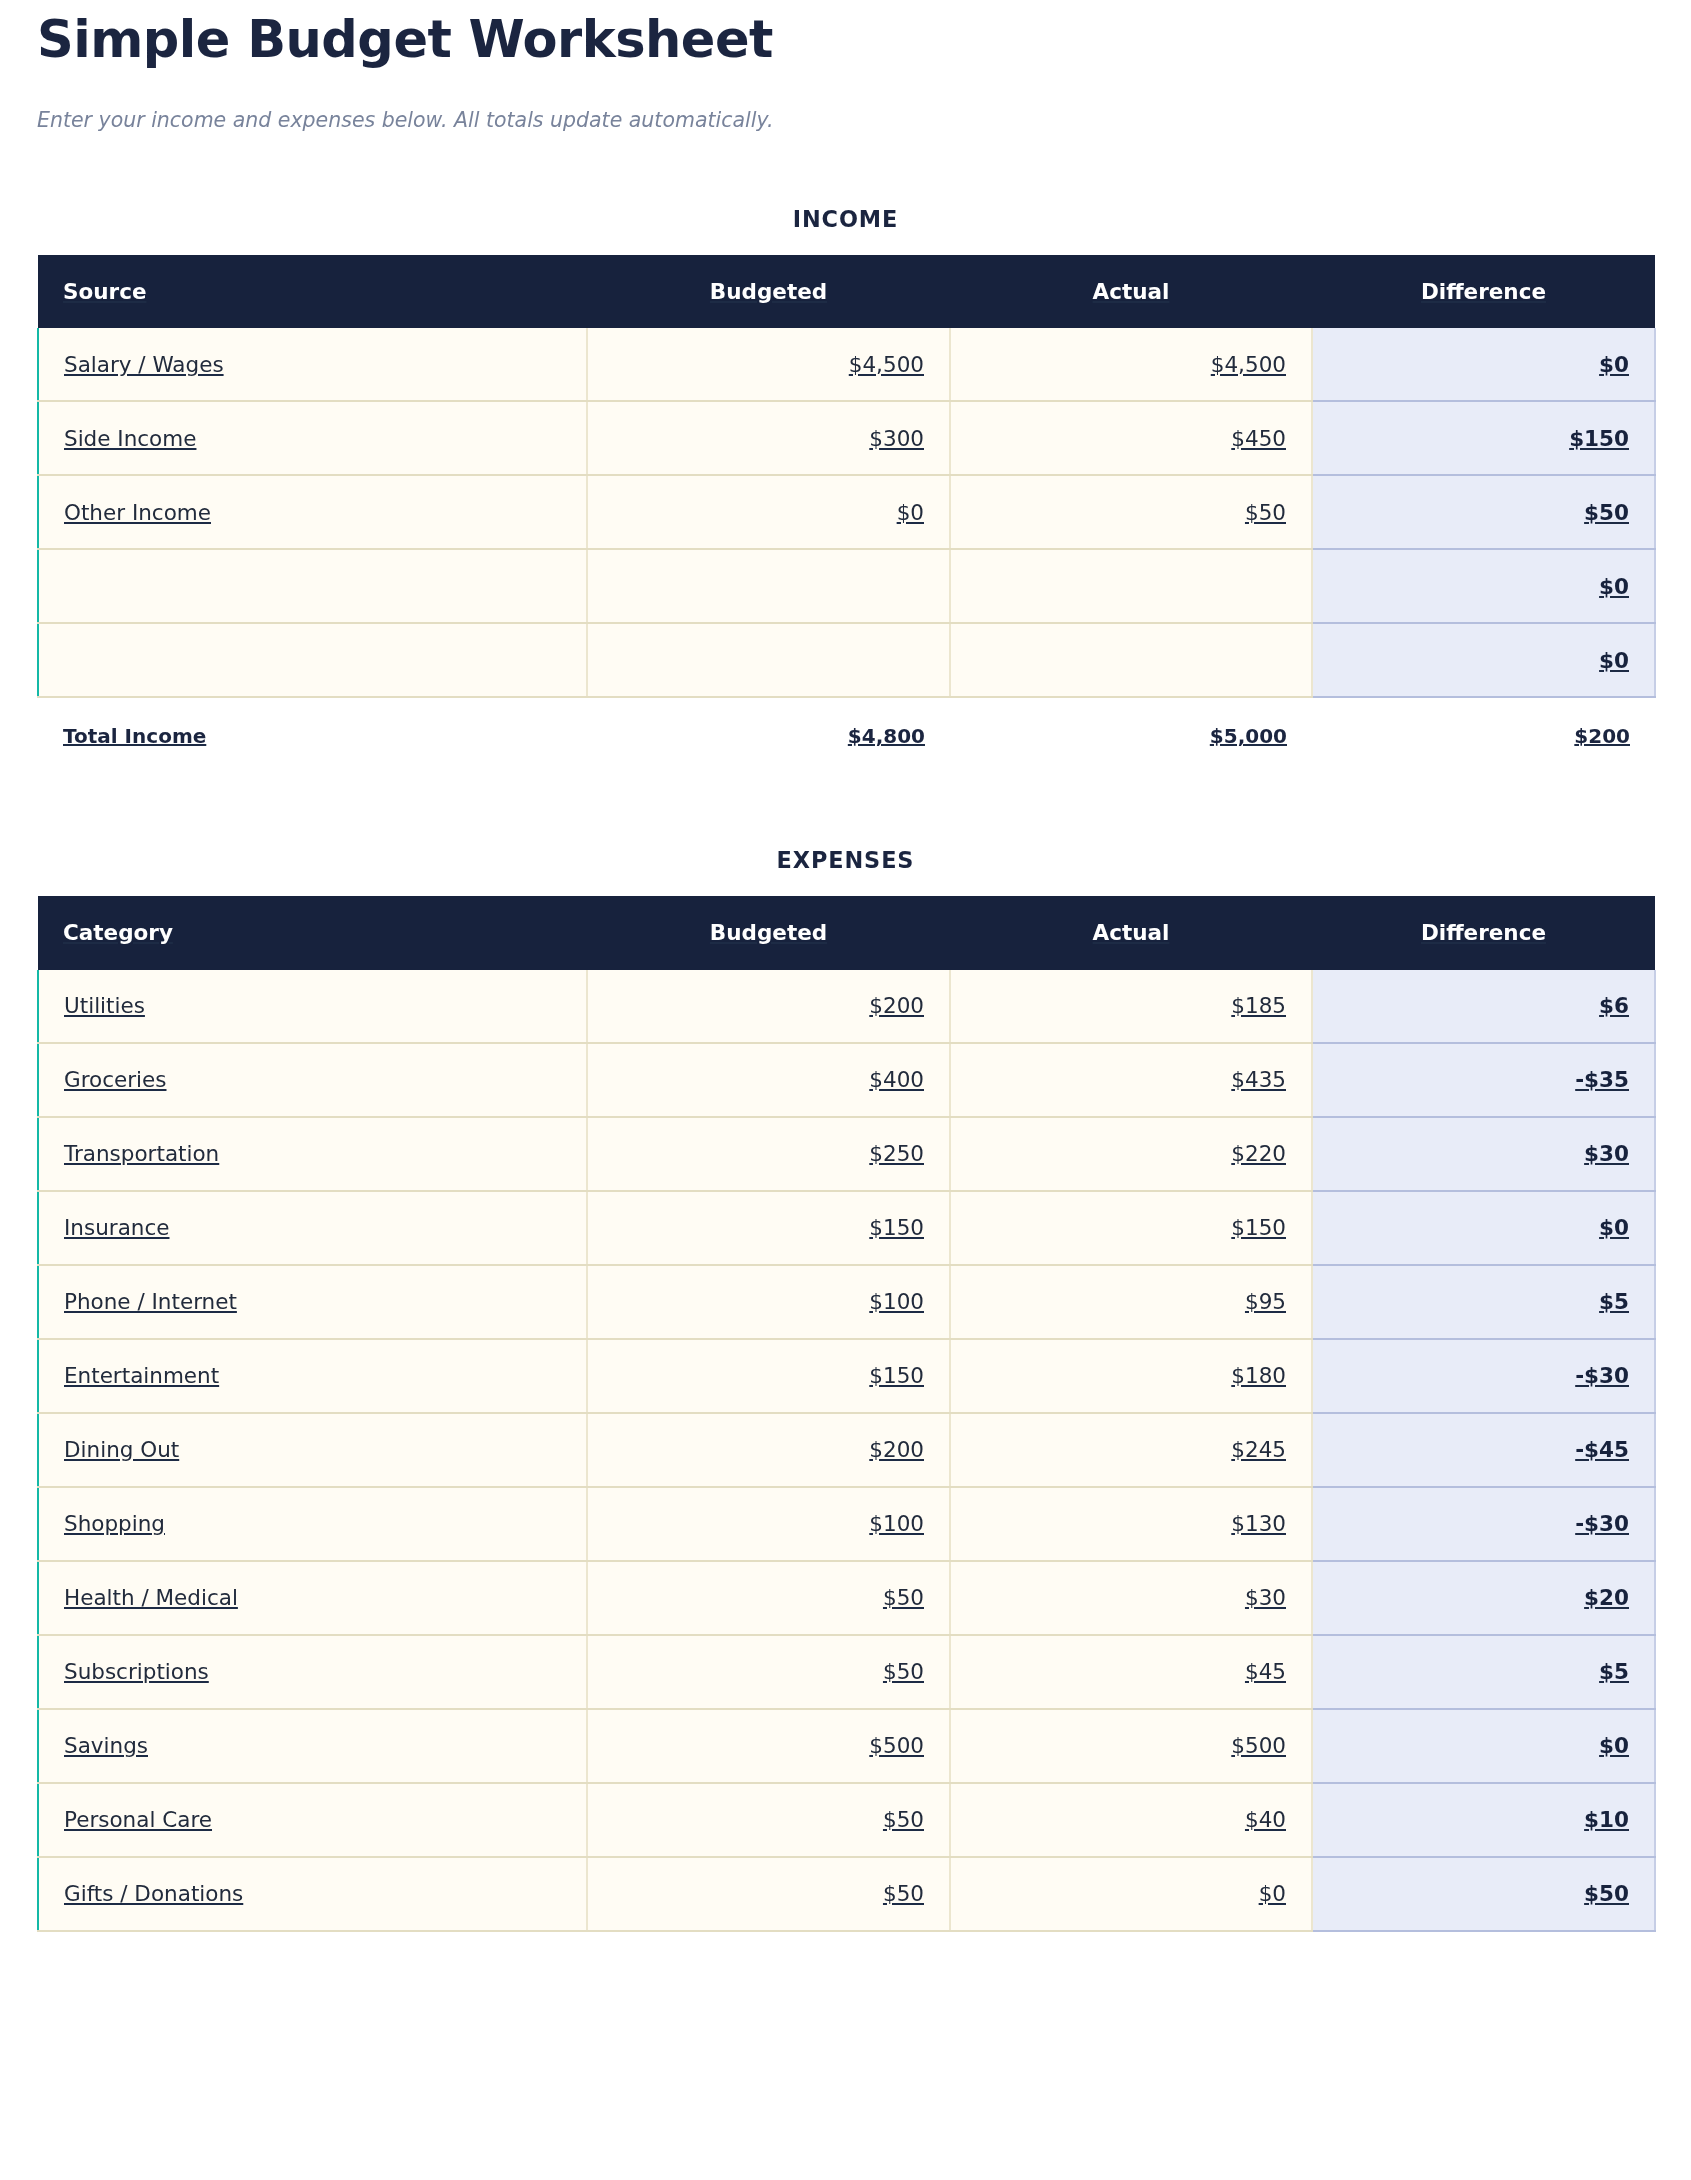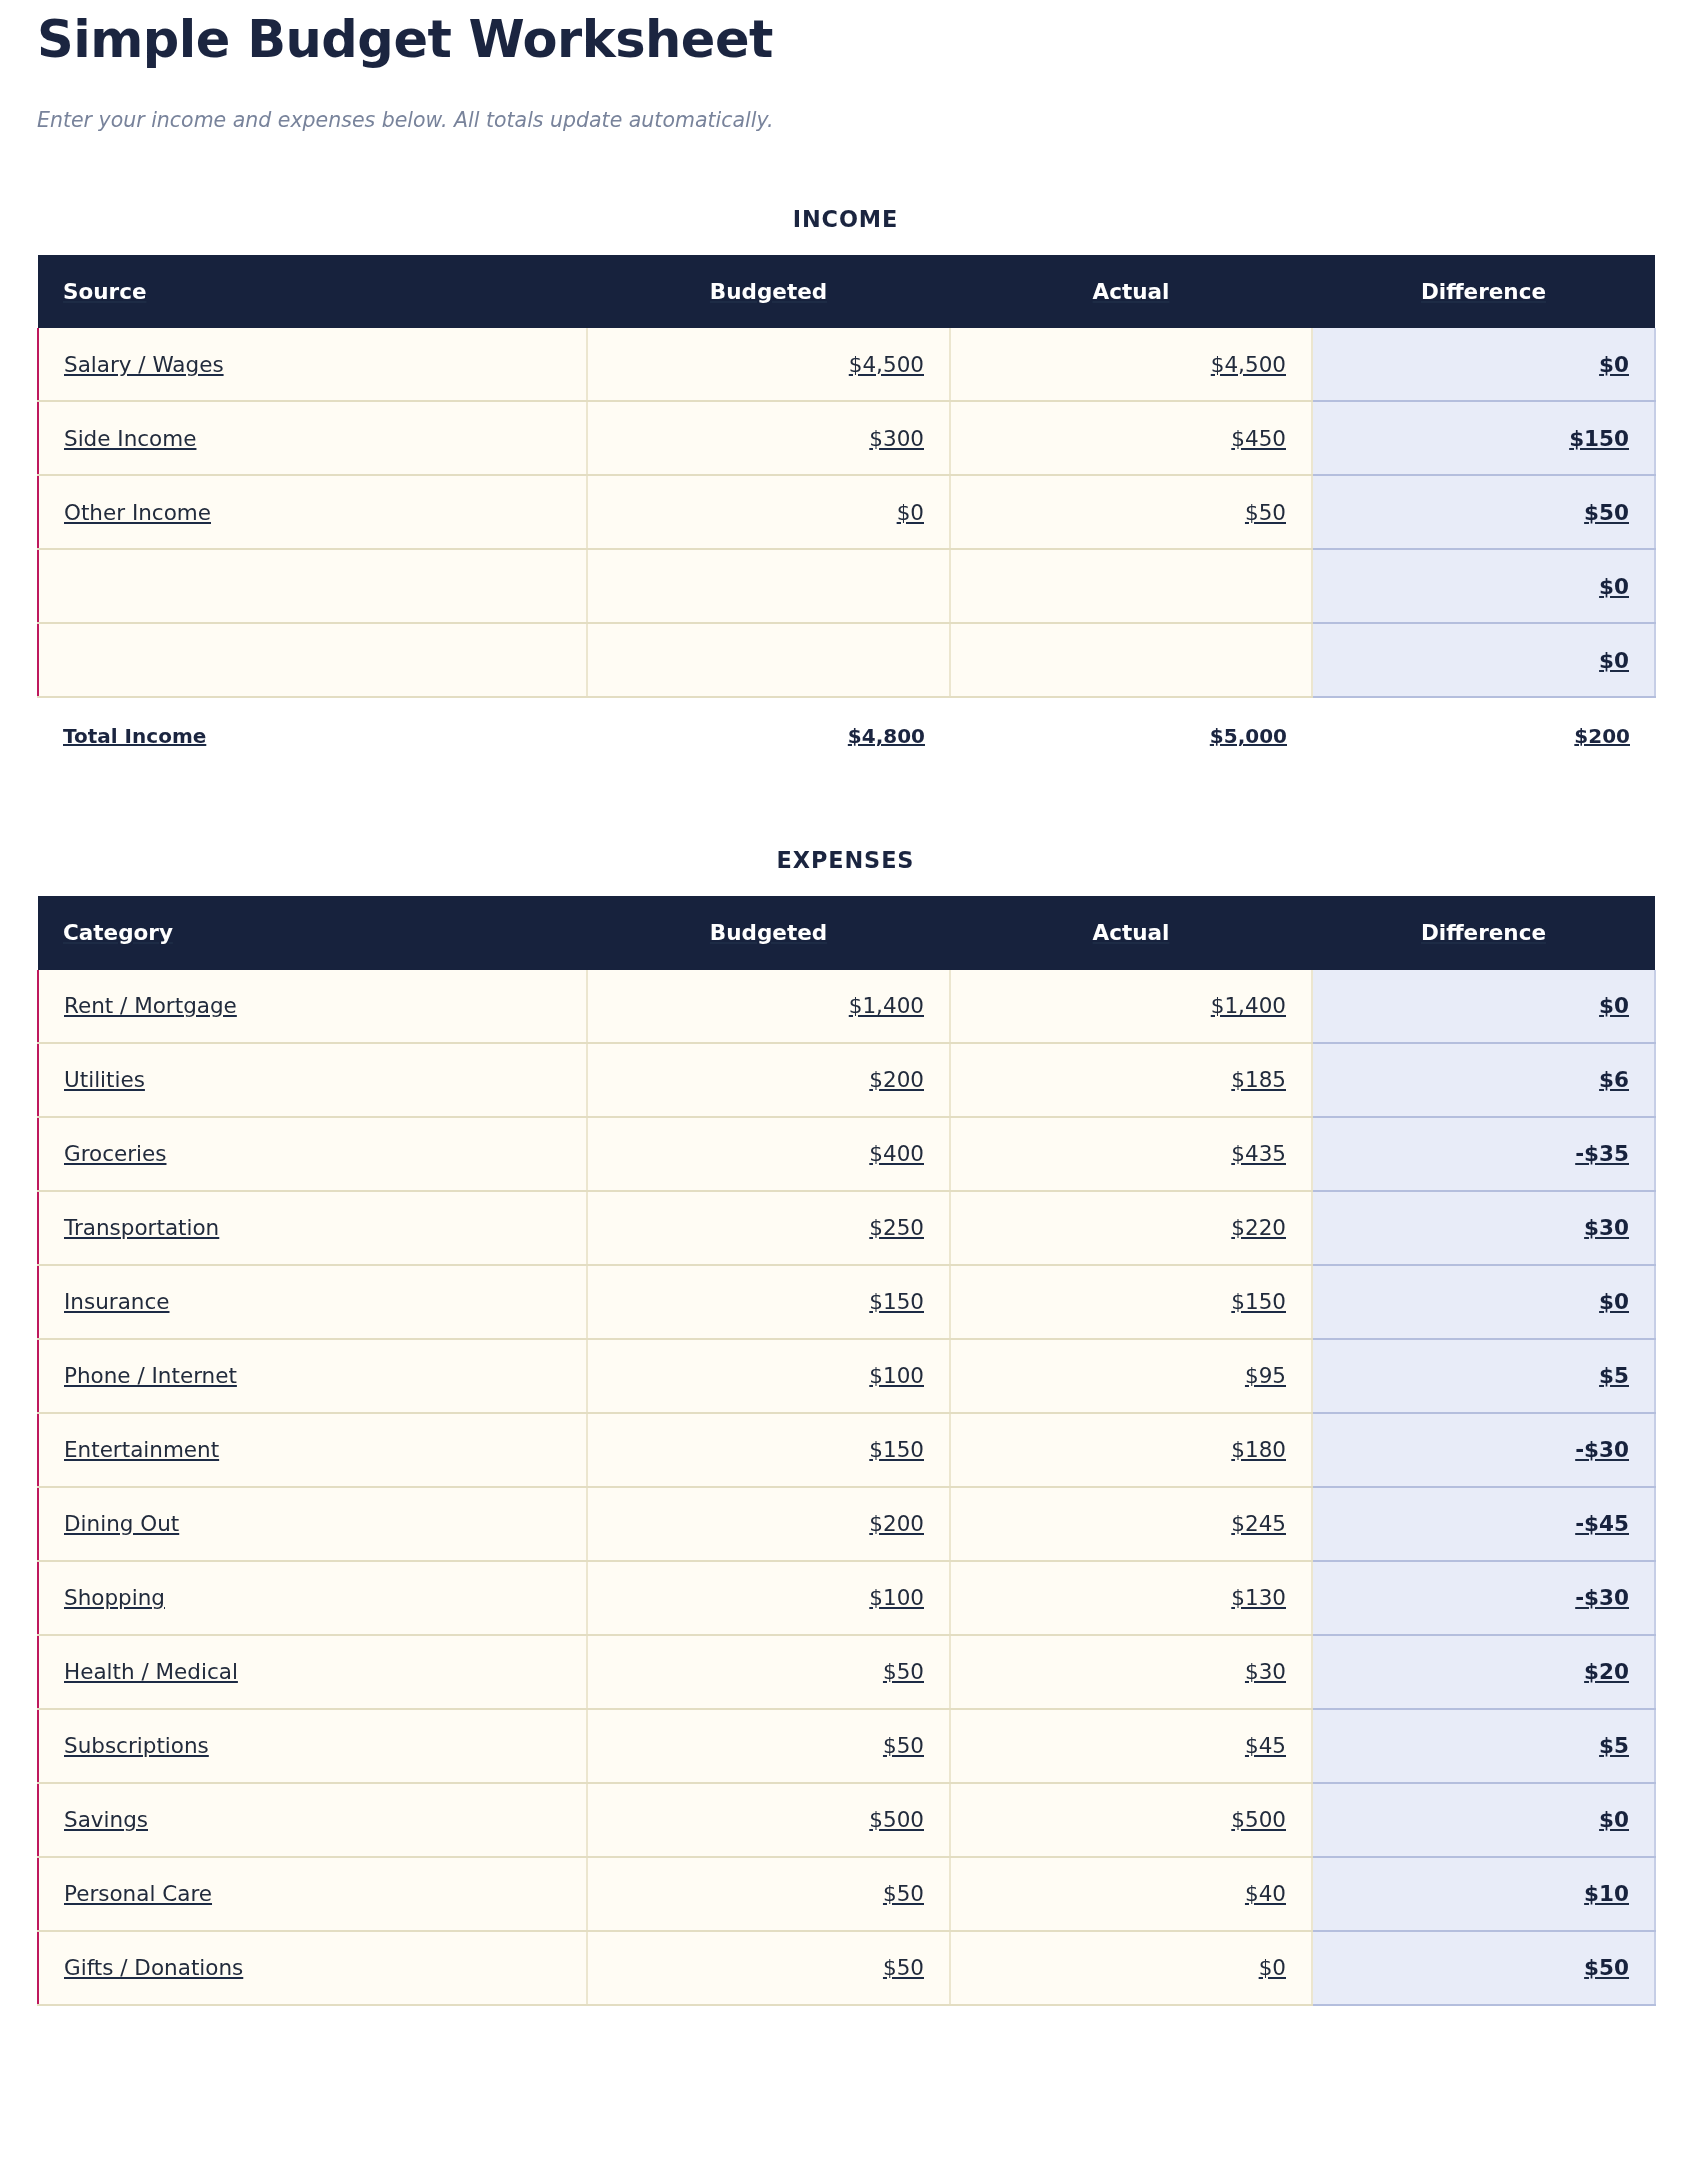--- a/index.html
+++ b/index.html
@@ -75,21 +75,21 @@
     padding: 20.5px 25px;
     height: 31px;
     border-bottom: 2px solid #e3ddc2;
     border-right: 2px solid #ece6cf;
     color: #222b3c;
     white-space: nowrap;
     overflow: hidden;
   }
   table.budget tbody td.name-cell {
     text-align: left;
-    border-left: 2px solid #be185d;
+    border-left: 2px solid #14b8a6;
   }
   table.budget tbody td.num {
     text-align: right;
   }
   table.budget tbody td.diff {
     background: #e8ecf8;
     border-bottom: 2px solid #b4bedd;
     border-right: 2px solid #c6cee6;
     font-weight: bold;
     color: #17223d;
@@ -191,26 +191,20 @@
       <thead>
         <tr>
           <th class="name-head">Category</th>
           <th>Budgeted</th>
           <th>Actual</th>
           <th>Difference</th>
         </tr>
       </thead>
       <tbody id="expenses-body">
           <tr>
-            <td class="name-cell">Rent / Mortgage</td>
-            <td class="num">$1,400</td>
-            <td class="num">$1,400</td>
-            <td class="diff">$0</td>
-          </tr>
-          <tr>
             <td class="name-cell">Utilities</td>
             <td class="num">$200</td>
             <td class="num">$185</td>
             <td class="diff">$6</td>
           </tr>
           <tr>
             <td class="name-cell">Groceries</td>
             <td class="num">$400</td>
             <td class="num">$435</td>
             <td class="diff">-$35</td>

